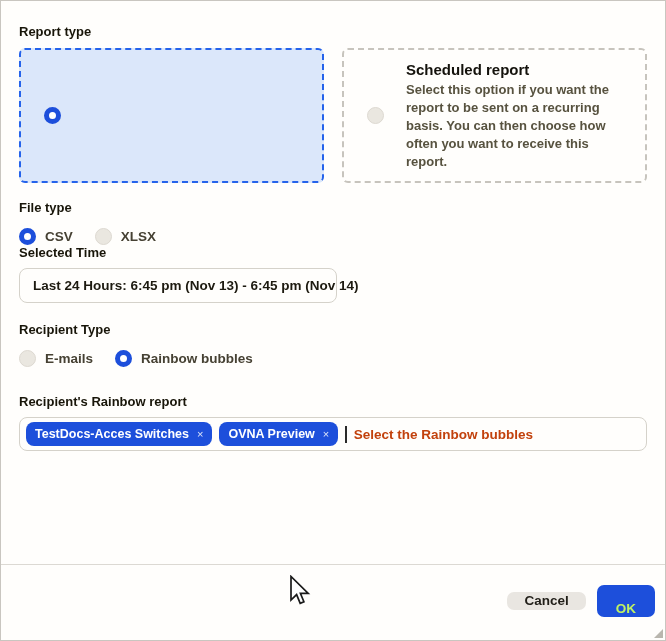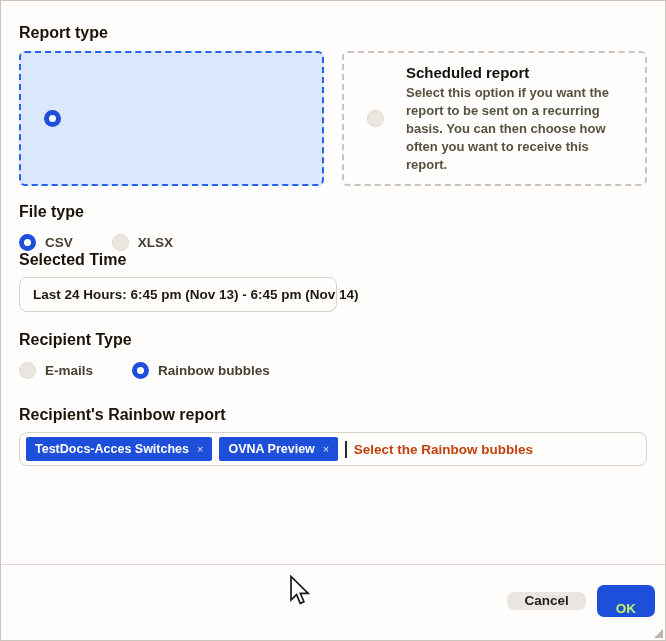--- a/index.html
+++ b/index.html
@@ -29,21 +29,21 @@
     border-bottom:1px solid #e3e0da;
   }
   .modal-title{font-size:15px;font-weight:bold;color:#131108;}
   .close-btn{
     font-size:14px;color:#6e6a60;cursor:pointer;line-height:1;
     background:none;border:none;font-family:inherit;
   }
   
   .modal-body{padding:0 18px;}
   .section-label{
-    font-size:16px;font-weight:bold;color:#181509;
+    font-size:13px;font-weight:bold;color:#181509;
   }
   .lbl-report-type{margin-top:23px;}
   
   .cards{display:flex;gap:18px;margin-top:9px;}
   .card{
     flex:1;height:135px;border-radius:6px;
     border:2px dashed #c7c4bd;background:#fffefc;
     display:flex;align-items:center;
     padding:10px 14px 10px 0;
     cursor:pointer;
@@ -55,21 +55,21 @@
   .card .radio-wrap{width:62px;display:flex;justify-content:center;flex:none;}
   .card-text{flex:1;padding-right:6px;}
   .card-title{font-size:15px;font-weight:bold;color:#14120c;margin-bottom:3px;}
   .card-desc{font-size:13px;line-height:18px;color:#57523f;font-weight:600;}
   
   .radio{
     width:17px;height:17px;border-radius:50%;flex:none;display:inline-block;
   }
   .radio.on{background:#fff;border:5px solid var(--accent);}
   .radio.off{background:#eae7e0;border:1px solid #ddd9d1;}
-  .radio-row{display:flex;align-items:center;gap:25px;margin-top:13px;}
+  .radio-row{display:flex;align-items:center;gap:8px;margin-top:13px;}
   .radio-row .opt{display:flex;align-items:center;gap:9px;cursor:pointer;margin-right:14px;}
   .opt-label{font-size:13.5px;font-weight:600;color:#464133;}
   
   .lbl-file-type{margin-top:17px;}
   .lbl-selected-time{}
   .lbl-recipient-type{margin-top:19px;}
   .lbl-recipients{margin-top:27px;}
   
   .time-box{
     margin-top:8px;width:318px;height:35px;
@@ -81,21 +81,21 @@
   
   .tag-input{
     margin-top:8px;height:34px;width:100%;
     border:1px solid #d5d2ca;border-radius:8px;
     display:flex;align-items:center;gap:7px;
     padding:0 6px;background:#fffefc;cursor:text;
   }
   .chip{
     background:var(--accent);color:#fff;
     font-size:12.5px;font-weight:bold;
-    border-radius:2px;height:24px;
+    border-radius:8px;height:24px;
     display:flex;align-items:center;gap:8px;
     padding:0 9px;white-space:nowrap;
   }
   .chip .chip-x{font-size:11px;font-weight:normal;opacity:.85;cursor:pointer;}
   .caret{width:1.5px;height:17px;background:#2a2a2a;flex:none;}
   .placeholder{font-size:13.5px;font-weight:600;color:#c2410c;white-space:nowrap;}
   
   .modal-footer{
     position:absolute;left:0;right:0;bottom:0;height:76px;
     border-top:1px solid #dcd9d3;

